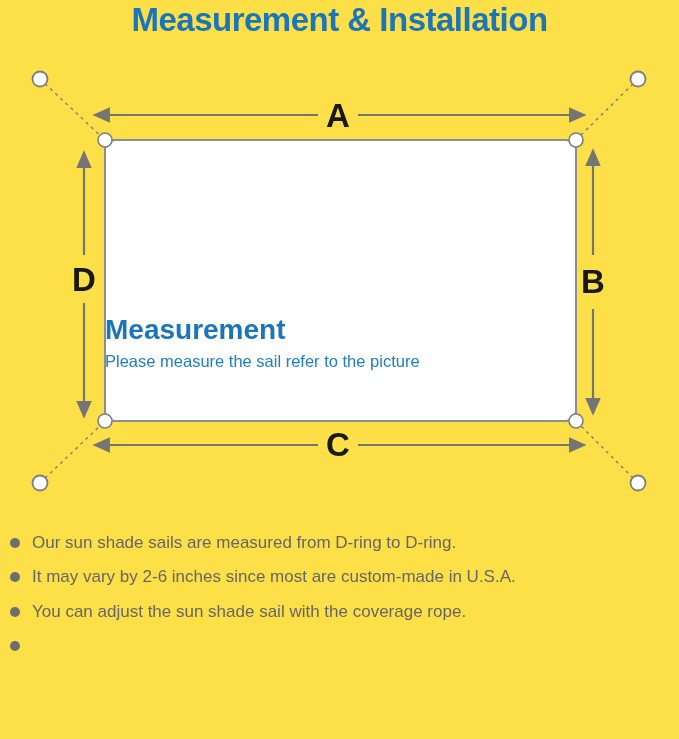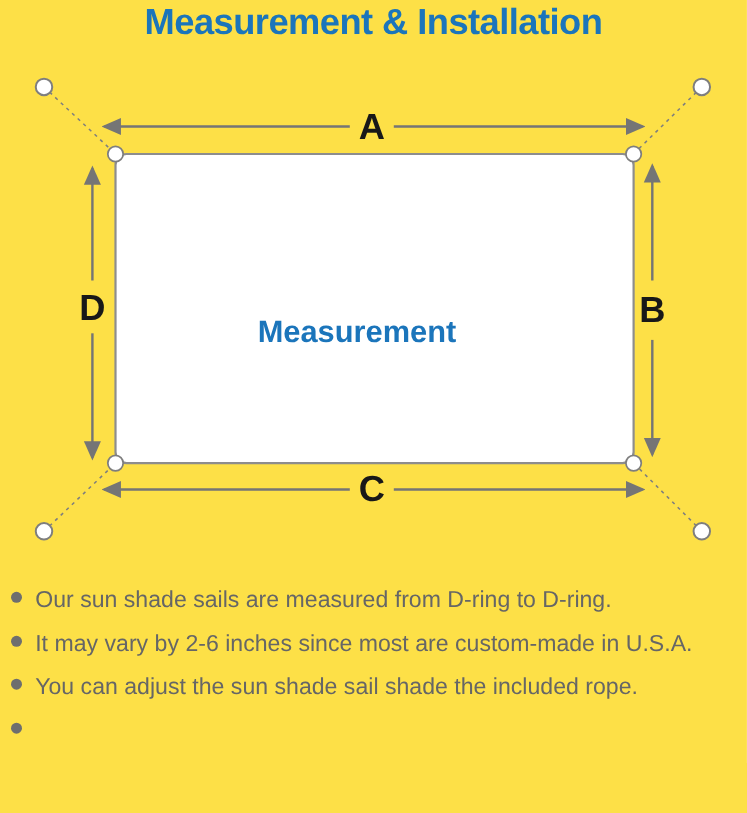--- a/index.html
+++ b/index.html
@@ -38,42 +38,41 @@
   .corner-ring{fill:#ffffff;stroke:var(--line_gray,#7e7e7e);stroke-width:1.6;}
   .dim{stroke:#757575;stroke-width:2.2;fill:none;}
   .head{fill:#757575;}
   .dim-label{
     fill:var(--label_black,#181818);
     font-family:"Liberation Sans", sans-serif;
     font-size:33px;font-weight:bold;
     text-anchor:middle;dominant-baseline:central;
   }
   .center-text{
-    position:absolute;top:227px;left:105px;width:439px;
-    text-align:center;
+    position:absolute;top:255px;left:105px;width:439px;
   }
   .center-text .heading{
     font-size:28px;font-weight:bold;
     color:var(--accent_blue,#1b75bb);
     line-height:1.1;
   }
   .center-text .subheading{
     margin-top:6px;
     font-size:16.5px;
     color:var(--subtitle_blue,#1f7dc2);
   }
   .notes{
     position:absolute;top:532px;left:10px;width:662px;
     list-style:none;
   }
   .note-item{
     position:relative;
     padding-left:22px;
     margin-bottom:12px;
-    font-size:21px;line-height:1.32;
+    font-size:17px;line-height:1.32;
     color:var(--text_gray,#666666);
     white-space:pre-line;
   }
   .note-dot{
     position:absolute;left:0;top:6px;
     width:10px;height:10px;border-radius:50%;
     background:var(--dot_gray,#6e6e6e);
   }
 </style>
 </head>
@@ -121,23 +120,24 @@
       <line class="dim" x1="593" y1="249" x2="593" y2="353" marker-end="url(#ah)"></line>
 
       <text class="dim-label" x="338" y="55">A</text>
       <text class="dim-label" x="593" y="221">B</text>
       <text class="dim-label" x="338" y="384">C</text>
       <text class="dim-label" x="84" y="219">D</text>
     </svg>
 
     <div class="center-text">
       <div class="heading">Measurement</div>
+      <div class="subheading">Please measure the sail refer to the picture</div>
     </div>
   </div>
 
   <ul class="notes">
     <li class="note-item"><span class="note-dot"></span><span>Our sun shade sails are measured from D-ring to D-ring.</span></li>
     <li class="note-item"><span class="note-dot"></span><span>It may vary by 2-6 inches since most are custom-made in U.S.A.</span></li>
-    <li class="note-item"><span class="note-dot"></span><span>You can adjust the sun shade sail shade the included rope.</span></li>
+    <li class="note-item"><span class="note-dot"></span><span>You can adjust the sun shade sail with the coverage rope.</span></li>
     <li class="note-item"><span class="note-dot"></span></li>
   </ul>
 
 </div>
 
 </body></html>

